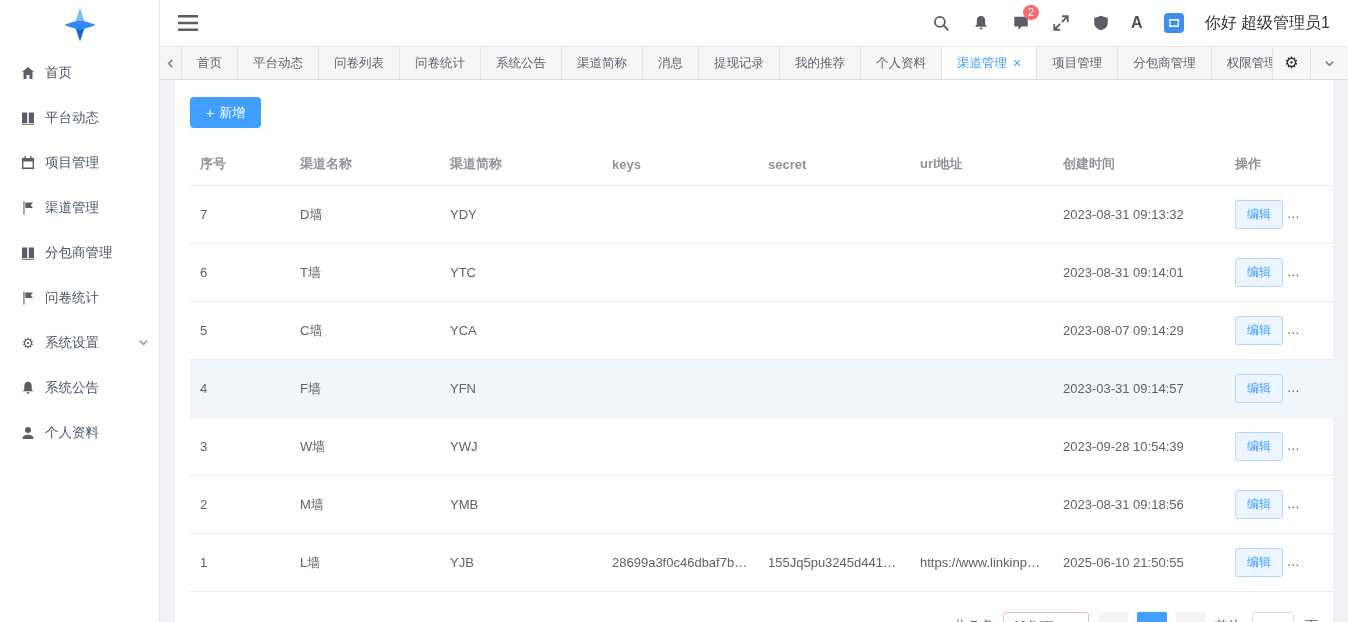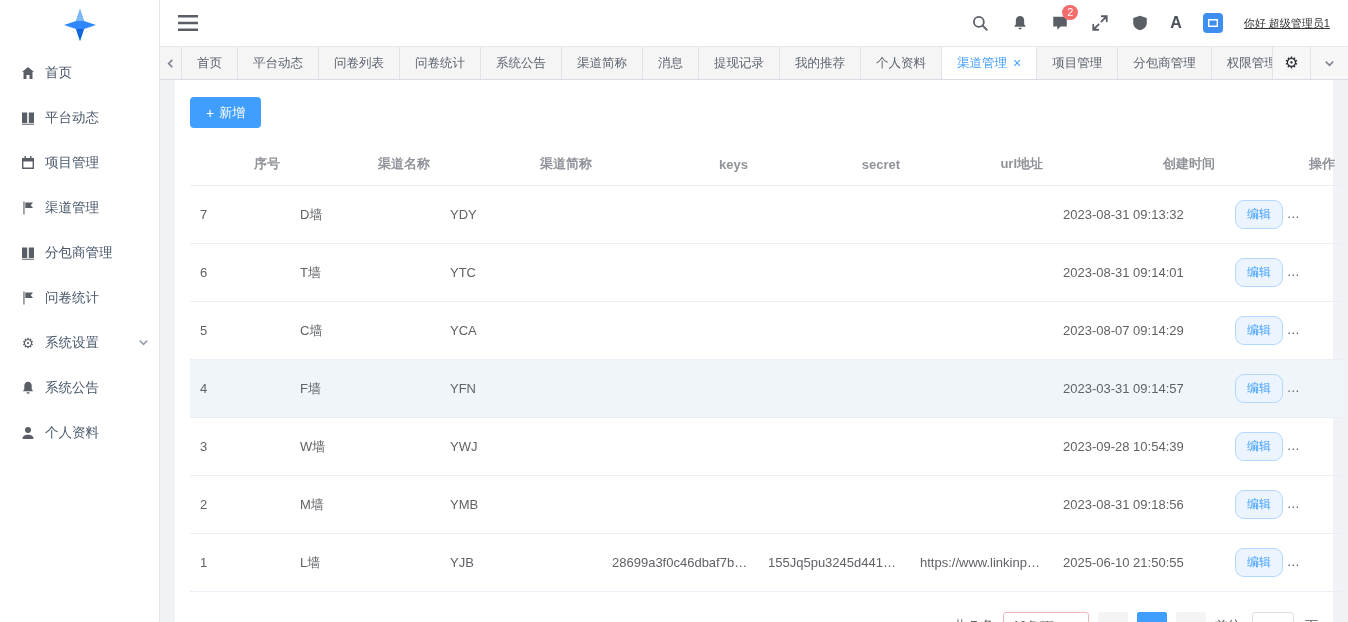--- a/index.html
+++ b/index.html
@@ -24,45 +24,45 @@
   .topbar { height: 46px; background: #fff; display: flex; align-items: center; padding: 0 18px; flex-shrink: 0; }
   .hamburger { width: 20px; height: 16px; cursor: pointer; fill: #5a5e66; }
   .topbar-right { margin-left: auto; display: flex; align-items: center; gap: 21px; }
   .top-icon { position: relative; width: 19px; height: 19px; display: flex; align-items: center; justify-content: center; cursor: pointer; }
   .top-icon svg { width: 18px; height: 18px; fill: #5a5e66; }
   .top-icon svg.stroked { fill: none; stroke: #5a5e66; stroke-width: 1.6; stroke-linecap: round; }
   .badge { position: absolute; top: -9px; right: -9px; background: #f56c6c; color: #fff; font-size: 11px; line-height: 15px; min-width: 16px; text-align: center; border-radius: 8px; padding: 0 3px; }
   .font-icon { font-size: 16px; font-weight: bold; color: #4a4f57; cursor: pointer; }
   .blue-app { width: 20px; height: 20px; background: #3e8ef0; border-radius: 4px; display: flex; align-items: center; justify-content: center; cursor: pointer; }
   .blue-app svg { width: 12px; height: 12px; fill: #fff; }
-  .greeting { font-size: 11px; color: #333; cursor: pointer; white-space: nowrap; text-decoration: underline; }
+  .greeting { font-size: 16px; color: #333; cursor: pointer; white-space: nowrap; }
 
   
   .tabbar { height: 34px; background: #f1f1f1; border-top: 1px solid #e8e8e8; border-bottom: 1px solid #d8dce5; display: flex; align-items: stretch; flex-shrink: 0; }
   .tab-scroll { width: 22px; display: flex; align-items: center; justify-content: center; background: #f5f5f5; border-right: 1px solid #e0e3e8; cursor: pointer; }
   .tab-scroll svg, .tab-ctrl svg { width: 11px; height: 11px; stroke: #808692; fill: none; stroke-width: 1.8; }
   .tabs { flex: 1; display: flex; overflow: hidden; }
   .tab { display: flex; align-items: center; gap: 6px; padding: 0 15px; border-right: 1px solid #e0e3e8; font-size: 12.5px; color: #5c6470; white-space: nowrap; cursor: pointer; background: #f5f5f5; }
   .tab.active { background: #fff; color: #409eff; }
   .tab-close { color: #409eff; font-size: 14px; line-height: 1; cursor: pointer; }
   .tab-controls { display: flex; margin-left: auto; }
   .tab-ctrl { width: 38px; border-left: 1px solid #e0e3e8; background: #f7f7f7; display: flex; align-items: center; justify-content: center; cursor: pointer; }
   .gear-glyph { font-size: 16px; color: #2b2f36; line-height: 1; }
 
   
   .content { flex: 1; padding: 0 15px 15px; overflow: hidden; }
   .card { background: #fff; padding: 17px 15px 20px; }
   .btn-primary { background: #409eff; color: #fff; border: none; border-radius: 4px; height: 31px; padding: 0 16px; font-size: 13px; cursor: pointer; display: inline-flex; align-items: center; gap: 5px; }
   .btn-primary .plus { font-size: 14px; }
 
   table { width: 100%; border-collapse: collapse; table-layout: fixed; margin-top: 15px; }
-  th { text-align: right; font-size: 13px; color: #909399; font-weight: bold; padding: 12px 10px; border-bottom: 1px solid #ebeef5; white-space: nowrap; overflow: hidden; }
+  th { text-align: left; font-size: 13px; color: #909399; font-weight: bold; padding: 12px 10px; border-bottom: 1px solid #ebeef5; white-space: nowrap; overflow: hidden; }
   td { font-size: 13px; color: #606266; padding: 14px 10px; border-bottom: 1px solid #ebeef5; white-space: nowrap; overflow: hidden; text-overflow: ellipsis; }
   tr.hovered td { background: #f0f5fa; }
-  .btn-mini { background: #ecf5ff; color: #409eff; border: 1px solid #b3d8ff; border-radius: 9px; font-size: 12px; padding: 5px 11px; cursor: pointer; }
+  .btn-mini { background: #ecf5ff; color: #409eff; border: 1px solid #b3d8ff; border-radius: 3px; font-size: 12px; padding: 5px 11px; cursor: pointer; }
   .btn-mini + .btn-mini { margin-left: 11px; }
 
   
   .pagination { display: flex; align-items: center; justify-content: flex-end; gap: 9px; margin-top: 20px; font-size: 13px; color: #606266; }
   .page-size { width: 86px; height: 28px; border: 1px solid #efb6bb; border-radius: 3px; display: flex; align-items: center; justify-content: space-between; padding: 0 9px; font-size: 12px; color: #606266; cursor: pointer; background: #fff; }
   .page-size svg { width: 10px; height: 10px; stroke: #c0c4cc; fill: none; stroke-width: 1.8; }
   .pager-btn { width: 30px; height: 28px; background: #f4f4f5; border: none; border-radius: 2px; display: flex; align-items: center; justify-content: center; cursor: pointer; }
   .pager-btn svg { width: 10px; height: 10px; stroke: #c0c4cc; fill: none; stroke-width: 2; }
   .pager-num { min-width: 30px; height: 28px; background: #409eff; color: #fff; border-radius: 2px; display: flex; align-items: center; justify-content: center; font-size: 13px; cursor: pointer; }
   .goto-input { width: 42px; height: 28px; border: 1px solid #dcdfe6; border-radius: 3px; text-align: center; font-size: 13px; color: #606266; margin: 0 2px; }

